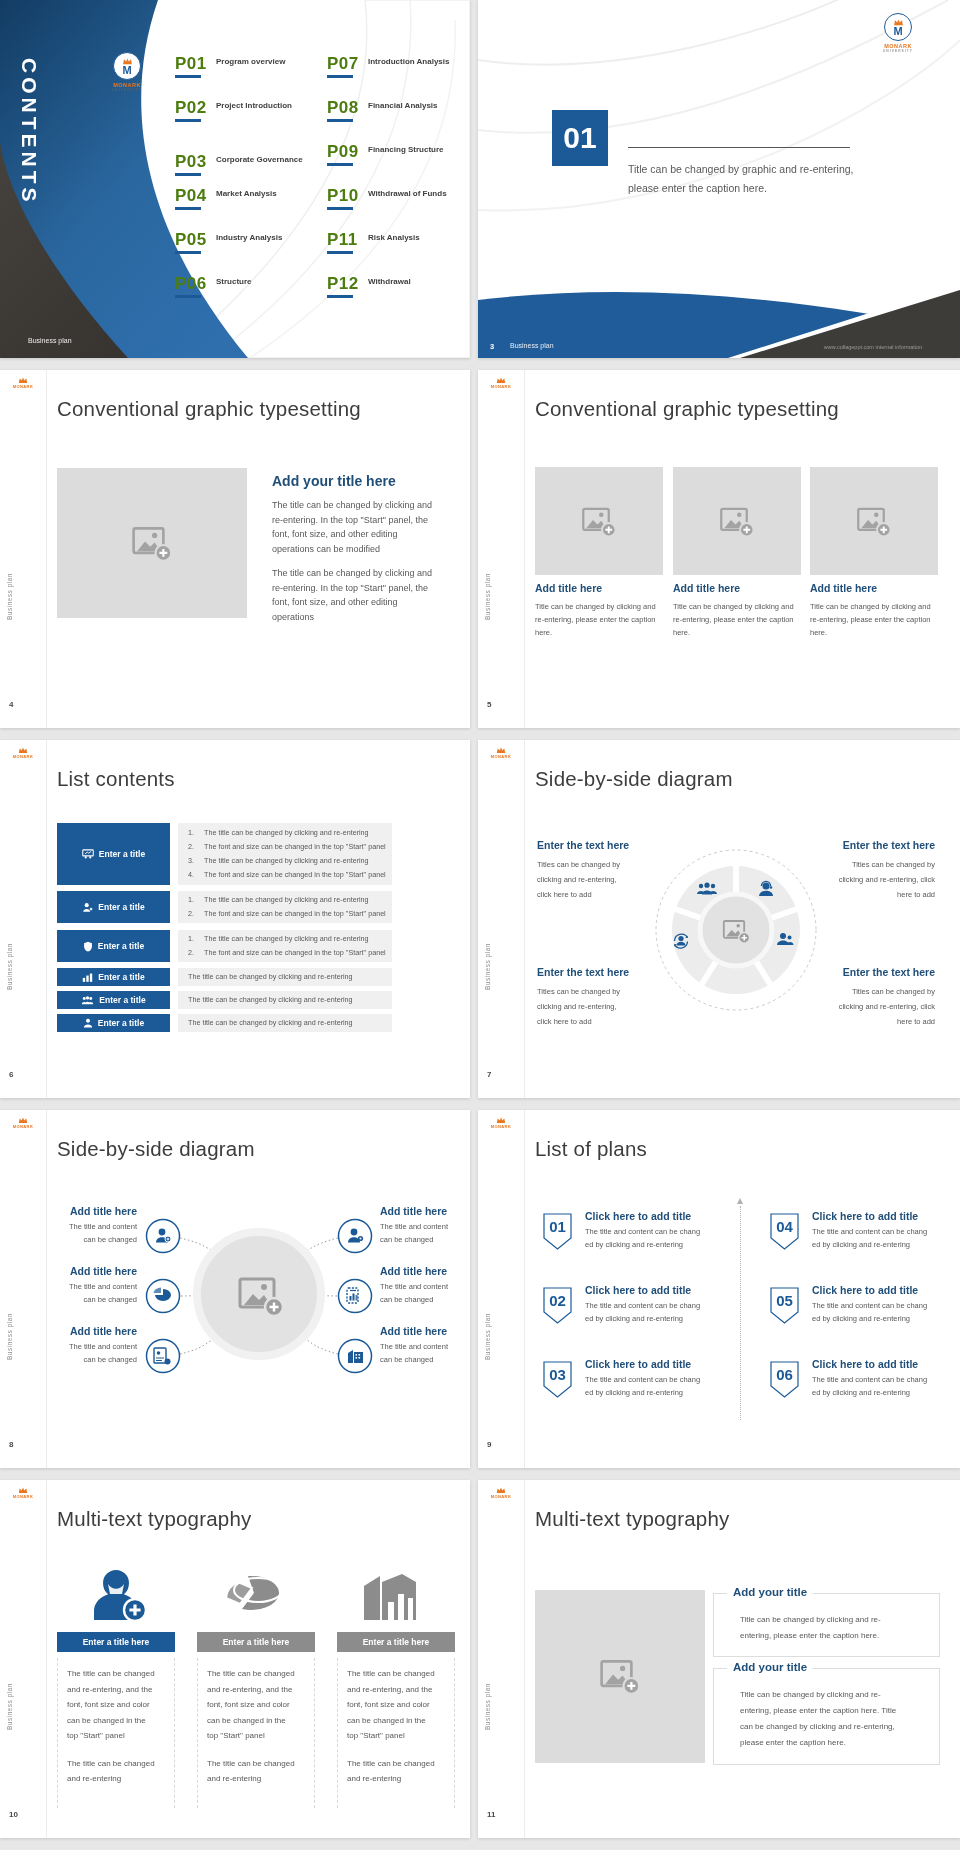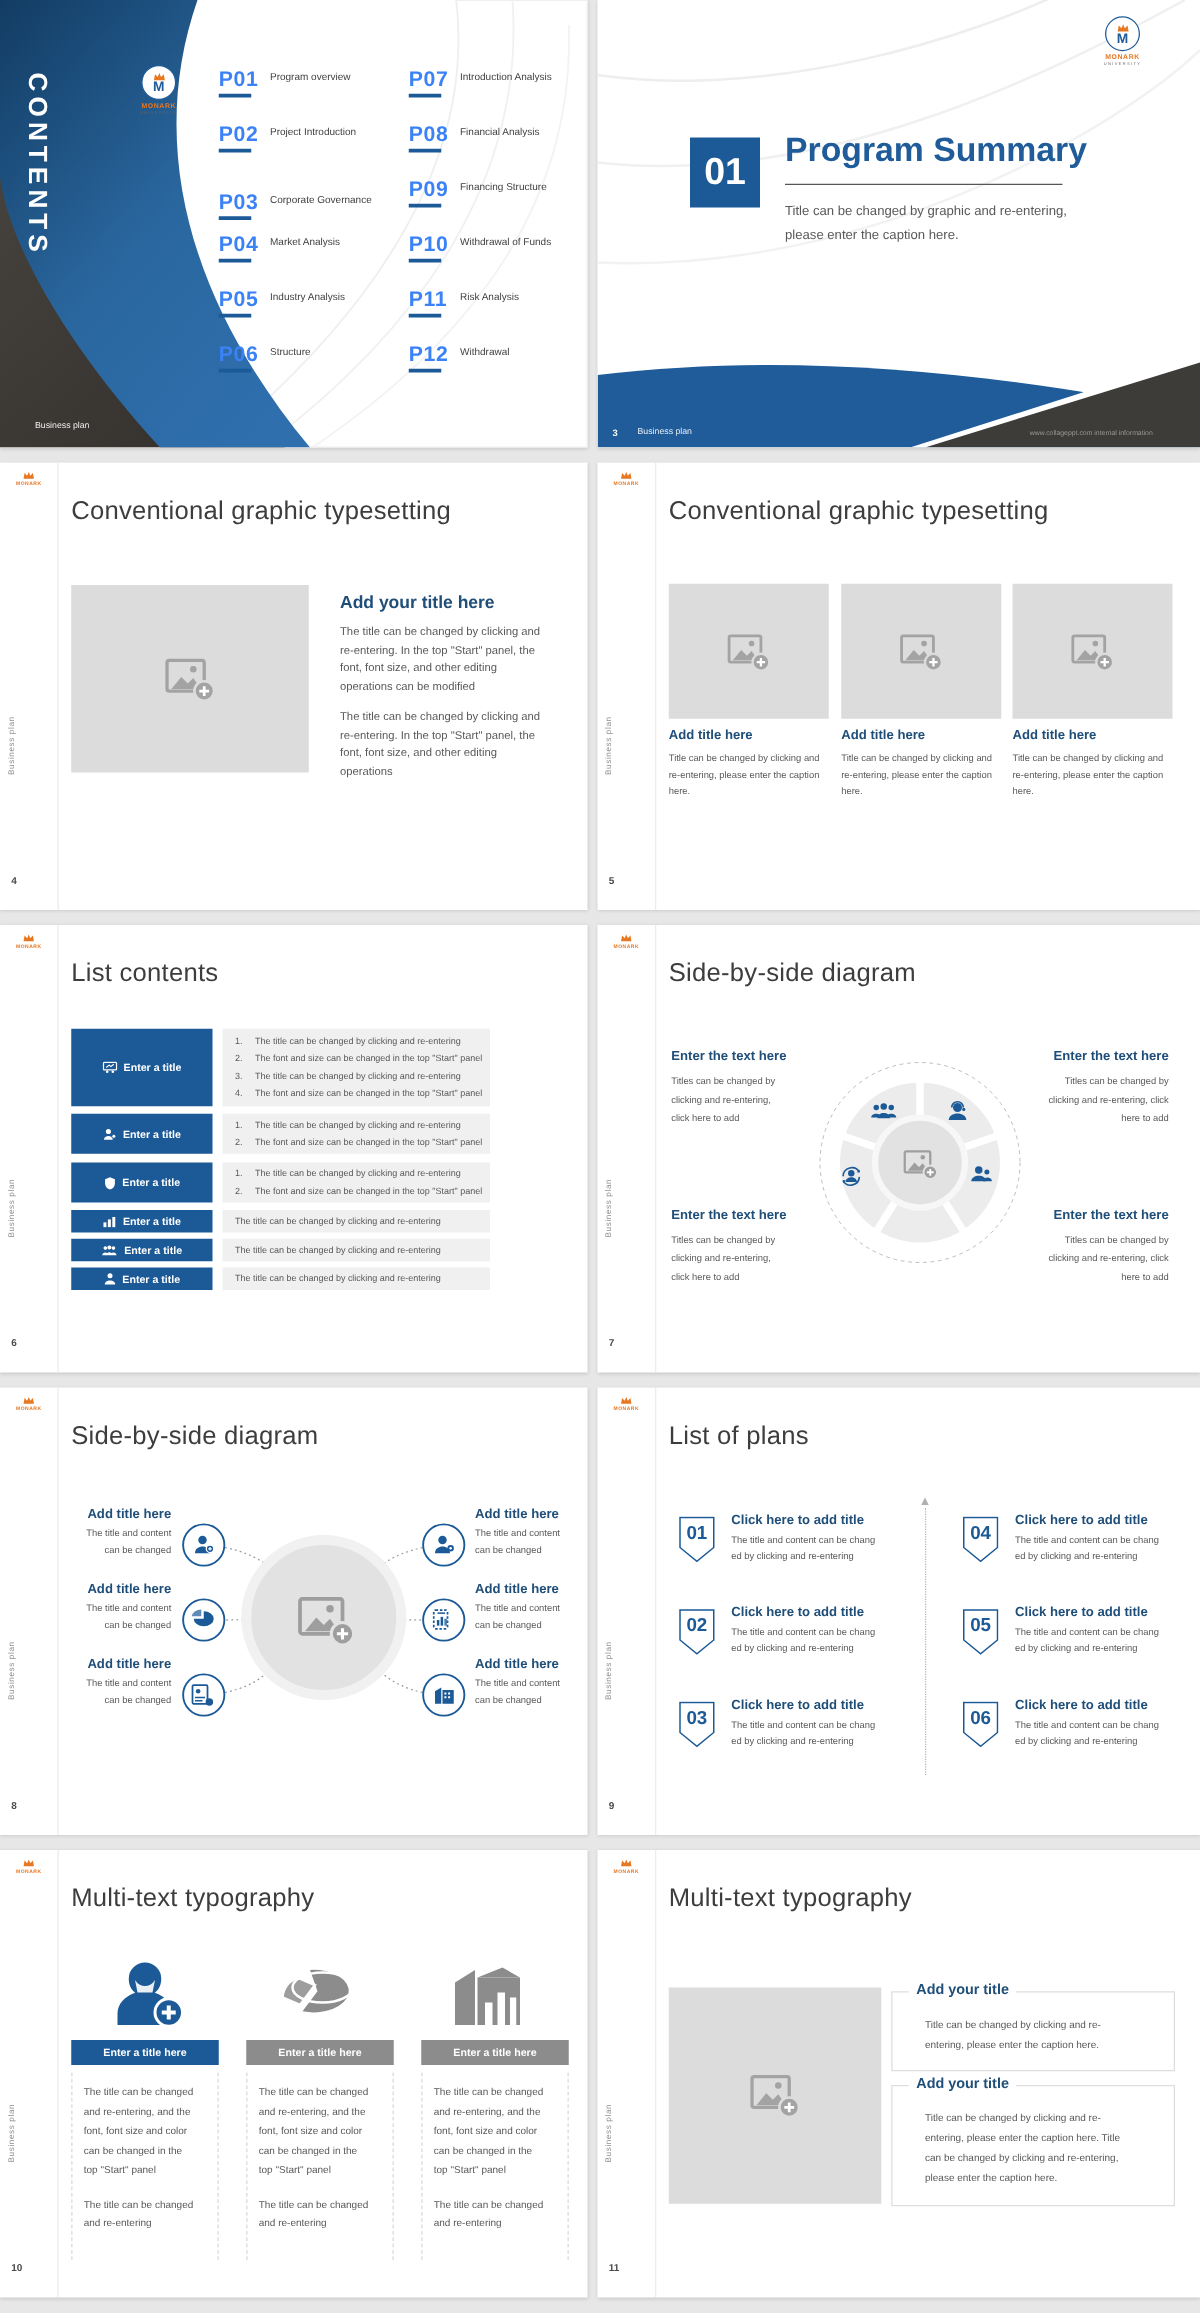--- a/index.html
+++ b/index.html
@@ -21,23 +21,23 @@
       font-weight:400;letter-spacing:.2px}
   
   .h-blue{color:#1f4e79;font-weight:bold}
   .cap{color:#595959}
   .ph{background:#dcdcdc;display:flex;align-items:center;justify-content:center;position:absolute}
   .ln{white-space:nowrap}
   
   .v-title{position:absolute;left:17px;top:58px;writing-mode:vertical-rl;color:#fff;
       font-size:21px;font-weight:bold;letter-spacing:4px}
   .p-item{position:absolute;width:160px}
-  .p-num{font-size:17px;font-weight:bold;color:#3b82f6;letter-spacing:.5px;line-height:17px}
+  .p-num{font-size:17px;font-weight:bold;color:#4d7c0f;letter-spacing:.5px;line-height:17px}
   .p-rule{width:26px;height:2.5px;background:#1b5a97;margin-top:3px}
-  .p-label{position:absolute;left:41px;top:2px;font-size:8px;font-weight:normal;color:#3f3f3f;white-space:nowrap}
+  .p-label{position:absolute;left:41px;top:2px;font-size:8px;font-weight:bold;color:#3f3f3f;white-space:nowrap}
   
   .sec-num{position:absolute;left:74px;top:110px;width:56px;height:56px;background:#1b5a97;
       color:#fff;font-size:30px;font-weight:bold;display:flex;align-items:center;justify-content:center}
   .sec-title{position:absolute;left:150px;top:105px;font-size:27px;font-weight:bold;color:#1f5c99}
   .sec-rule{position:absolute;left:150px;top:147px;width:222px;height:1px;background:#555}
   .sec-cap{position:absolute;left:150px;top:160px;font-size:10.5px;color:#595959;line-height:19px}
   .logo{ text-align:center}
   .logo .circ{width:26px;height:26px;border:1.5px solid #1f5c99;border-radius:50%;margin:0 auto;
       display:flex;flex-direction:column;align-items:center;justify-content:center;background:#fff}
   .logo .m{font-size:11px;font-weight:bold;color:#1f5c99;line-height:10px}
@@ -181,21 +181,20 @@
     <div class="circ">
         <svg width="11" height="7" viewBox="0 0 12 8">
           <path d="M1,7 L2,1.5 L4.5,4 L6,0.5 L7.5,4 L10,1.5 L11,7 Z" fill="#e87722"></path>
         </svg>
         <div class="m">M</div>
       </div>
     <div class="nm">MONARK</div>
     <div class="sub">UNIVERSITY</div>
   </div>
   <div class="sec-num">01</div>
-  <div class="sec-title">Program Summary</div>
   <div class="sec-rule"></div>
   <div class="sec-cap">
     <div class="ln">Title can be changed by graphic and re-entering,</div>
     <div class="ln">please enter the caption here.</div>
   </div>
   <div class="abs" style="left:12px;top:342px;font-size:7.5px;color:#fff;font-weight:bold">3</div>
   <div class="abs" style="left:32px;top:342px;font-size:7px;color:#e8eef5">Business plan</div>
   <div class="abs" style="left:320px;top:344px;width:150px;font-size:5.5px;color:#9a9a9a;text-align:center">www.collageppt.com internal information</div>
 </div>
 

